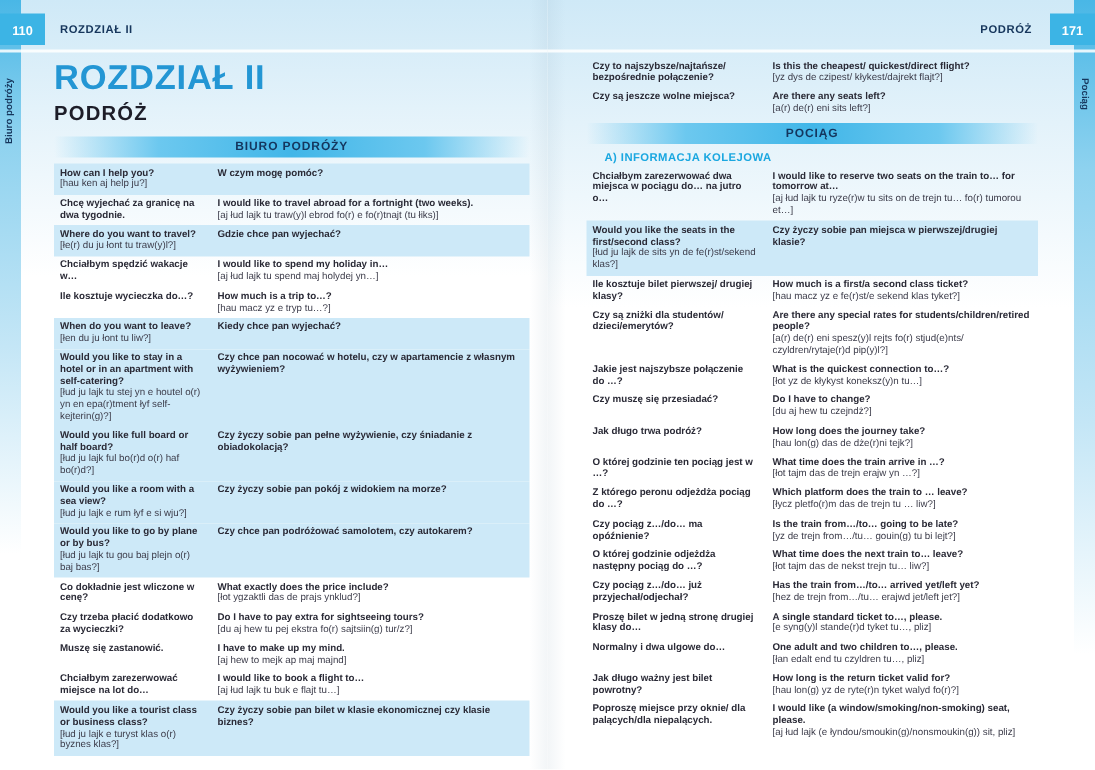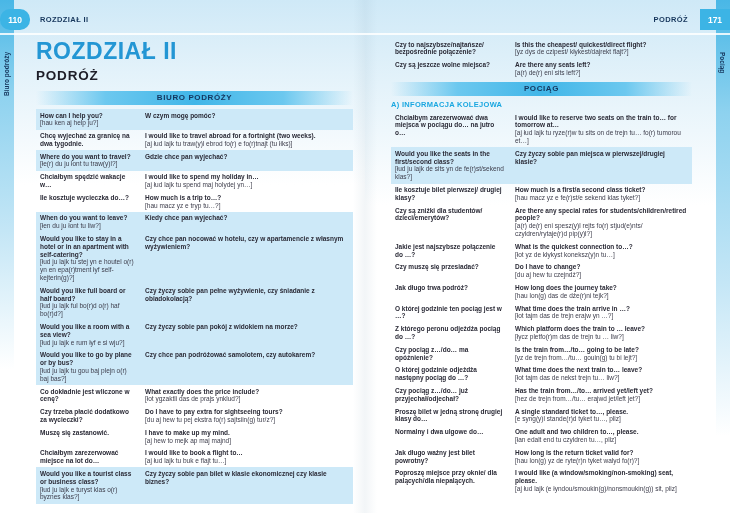--- a/index.html
+++ b/index.html
@@ -16,21 +16,21 @@
   .edge-strip{position:absolute;top:0;width:14px;height:100%;z-index:1;}
   .edge-strip.left{left:0;background:linear-gradient(180deg,#49b7e6 0%,#8ed2ef 18%,#c4e6f6 45%,rgba(255,255,255,0) 72%);}
   .edge-strip.right{right:0;background:linear-gradient(180deg,#49b7e6 0%,#8ed2ef 22%,#c4e6f6 55%,rgba(255,255,255,0) 85%);}
 
   .spine-l{position:absolute;right:0;top:0;width:12px;height:100%;background:linear-gradient(90deg,rgba(130,160,180,0) 0%,rgba(130,160,180,.10) 100%);}
   .spine-r{position:absolute;left:0;top:0;width:12px;height:100%;background:linear-gradient(270deg,rgba(130,160,180,0) 0%,rgba(130,160,180,.10) 100%);}
 
   .page-badge{position:absolute;top:9px;width:30px;height:21px;z-index:3;
     background:#3cb4e5;color:#ffffff;font-size:8.5px;font-weight:bold;
     display:flex;align-items:center;justify-content:center;}
-  .page-badge.l{left:0;border-radius:10px;}
+  .page-badge.l{left:0;}
   .page-badge.r{right:0;}
 
   .running-header{position:absolute;top:15px;z-index:2;
     font-size:7.5px;font-weight:bold;color:#16365c;letter-spacing:.4px;}
   .running-header.l{left:40px;}
   .running-header.r{right:42px;}
   .header-rule{position:absolute;top:33px;left:0;right:0;height:2px;background:rgba(255,255,255,.85);z-index:2;}
 
   .side-tab{position:absolute;z-index:3;font-size:6.5px;font-weight:bold;color:#16365c;}
   .side-tab.l{left:3px;top:52px;writing-mode:vertical-rl;transform:rotate(180deg);}
@@ -40,21 +40,21 @@
   .page.left .content{margin:38px 12px 0 36px;}
   .page.right .content{margin:38px 38px 0 26px;}
 
   .chapter-title{font-size:23px;font-weight:bold;color:#2396d4;letter-spacing:.5px;margin:4px 0 0 0;}
   .chapter-subtitle{font-size:13.5px;font-weight:bold;color:#1d1d28;letter-spacing:.8px;margin:3px 0 8px 0;}
 
   .section-bar{height:14px;line-height:14px;text-align:center;margin:3px 0 4px 0;
     font-size:8px;font-weight:bold;color:#14365e;letter-spacing:.6px;
     background:linear-gradient(90deg,rgba(83,193,238,0) 0%,#6cc8ef 22%,#41b6e8 50%,#6cc8ef 78%,rgba(83,193,238,0) 100%);}
 
-  .subsection-title{font-size:7.5px;font-weight:bold;color:#1aa7e0;letter-spacing:.3px;margin:4px 0 2px 0;}
+  .subsection-title{font-size:7.5px;font-weight:bold;color:#1aa7e0;letter-spacing:.3px;margin:4px 0 2px 12px;}
 
   .rows{display:block;}
   .row{display:grid;column-gap:10px;padding:2.5px 4px;}
   .page.left .row{grid-template-columns:95px 1fr;}
   .page.right .row{grid-template-columns:110px 1fr;}
   .row.hl{background:#cde9f8;}
   .cell{min-width:0;}
   .main{font-size:6.5px;line-height:1.2;font-weight:bold;color:#2a2a36;}
   .ph{font-size:6.5px;line-height:1.2;color:#3c3c4a;}
 </style>

